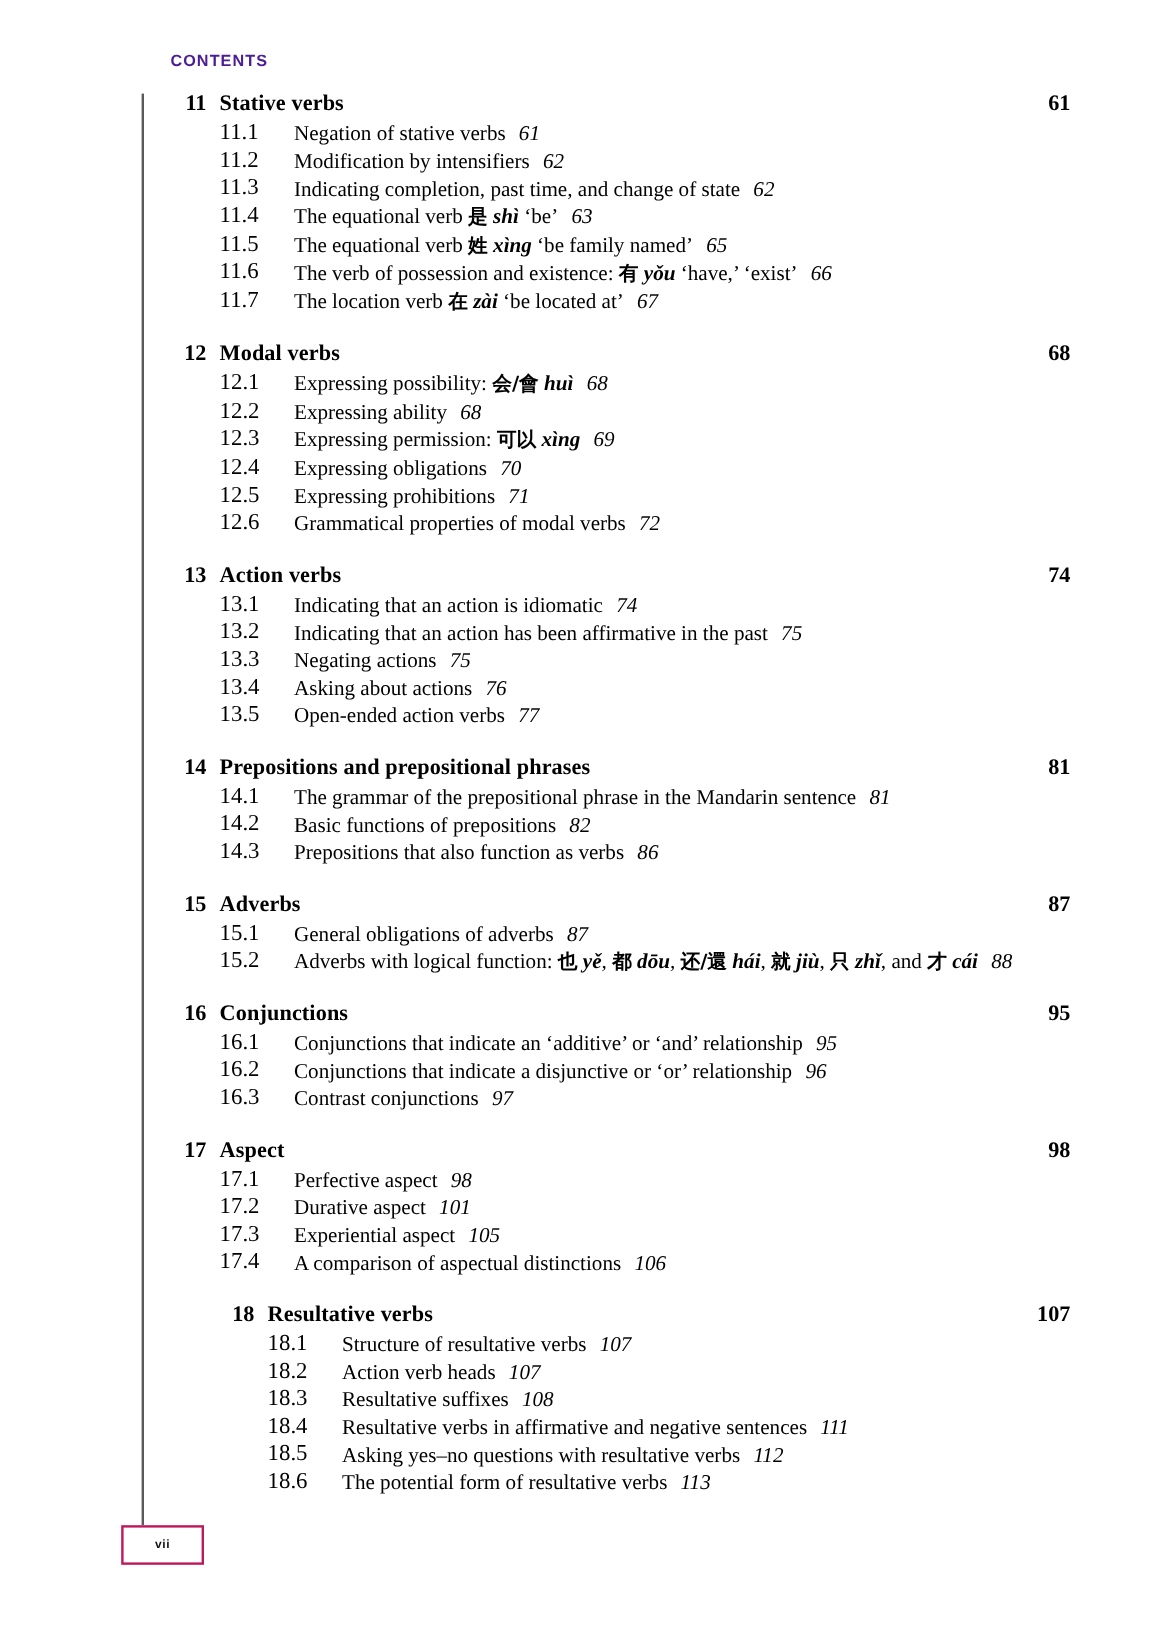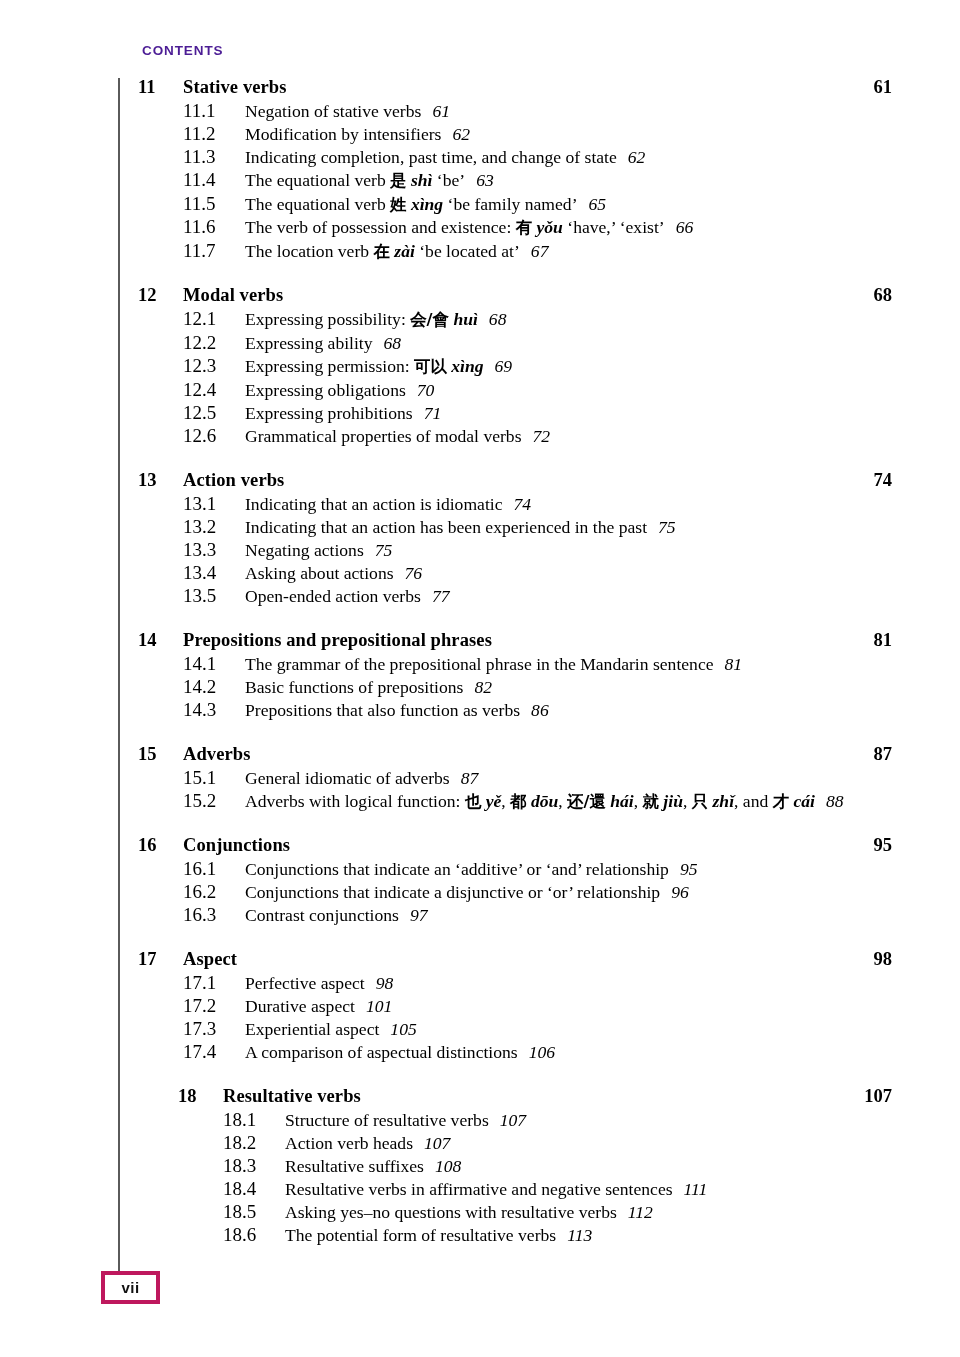--- a/index.html
+++ b/index.html
@@ -40,30 +40,30 @@
     width: 2px;
     height: 1193px;
     background: #5a5a5a;
   }
 
   
   .folio-box {
     position: absolute;
     left: 101px;
     top: 1271px;
-    width: 59px;
+    width: 69px;
     height: 33px;
-    border: 4px solid #be185d;
+    border: 2px solid #be185d;
     background: #ffffff;
     display: flex;
     align-items: center;
     justify-content: center;
     font-family: "Liberation Sans", "DejaVu Sans", sans-serif;
     font-weight: bold;
-    font-size: 15px;
+    font-size: 10px;
     letter-spacing: 0.5px;
     color: #111;
     box-sizing: border-box;
   }
 
   
   .toc {
     position: absolute;
     left: 0;
     top: 75px;
@@ -80,21 +80,21 @@
     position: relative;
     display: block;
     height: 24px;
     margin-bottom: 1px;
   }
   .chapter-num {
     position: absolute;
     left: 138px;
     top: 0;
     width: 34px;
-    text-align: left;
+    text-align: right;
     font-weight: bold;
     font-size: 18.5px;
     line-height: 24px;
   }
   .chapter-title {
     position: absolute;
     left: 183px;
     top: 0;
     font-weight: bold;
     font-size: 18.5px;
@@ -183,42 +183,42 @@
         <div class="section"><span class="section-num">12.5</span><span class="section-title">Expressing prohibitions</span><span class="section-page">71</span></div>
         <div class="section"><span class="section-num">12.6</span><span class="section-title">Grammatical properties of modal verbs</span><span class="section-page">72</span></div>
       </div>
       <div class="chapter">
         <div class="chapter-head">
           <span class="chapter-num">13</span>
           <span class="chapter-title">Action verbs</span>
           <span class="chapter-page">74</span>
         </div>
         <div class="section"><span class="section-num">13.1</span><span class="section-title">Indicating that an action is idiomatic</span><span class="section-page">74</span></div>
-        <div class="section"><span class="section-num">13.2</span><span class="section-title">Indicating that an action has been experienced in the past</span><span class="section-page">75</span></div>
+        <div class="section"><span class="section-num">13.2</span><span class="section-title">Indicating that an action has been affirmative in the past</span><span class="section-page">75</span></div>
         <div class="section"><span class="section-num">13.3</span><span class="section-title">Negating actions</span><span class="section-page">75</span></div>
         <div class="section"><span class="section-num">13.4</span><span class="section-title">Asking about actions</span><span class="section-page">76</span></div>
         <div class="section"><span class="section-num">13.5</span><span class="section-title">Open-ended action verbs</span><span class="section-page">77</span></div>
       </div>
       <div class="chapter">
         <div class="chapter-head">
           <span class="chapter-num">14</span>
           <span class="chapter-title">Prepositions and prepositional phrases</span>
           <span class="chapter-page">81</span>
         </div>
         <div class="section"><span class="section-num">14.1</span><span class="section-title">The grammar of the prepositional phrase in the Mandarin sentence</span><span class="section-page">81</span></div>
         <div class="section"><span class="section-num">14.2</span><span class="section-title">Basic functions of prepositions</span><span class="section-page">82</span></div>
         <div class="section"><span class="section-num">14.3</span><span class="section-title">Prepositions that also function as verbs</span><span class="section-page">86</span></div>
       </div>
       <div class="chapter">
         <div class="chapter-head">
           <span class="chapter-num">15</span>
           <span class="chapter-title">Adverbs</span>
           <span class="chapter-page">87</span>
         </div>
-        <div class="section"><span class="section-num">15.1</span><span class="section-title">General idiomatic of adverbs</span><span class="section-page">87</span></div>
+        <div class="section"><span class="section-num">15.1</span><span class="section-title">General obligations of adverbs</span><span class="section-page">87</span></div>
         <div class="section"><span class="section-num">15.2</span><span class="section-title">Adverbs with logical function: <span class="hz">也</span> <span class="py">yě</span>, <span class="hz">都</span> <span class="py">dōu</span>, <span class="hz">还/還</span> <span class="py">hái</span>, <span class="hz">就</span> <span class="py">jiù</span>, <span class="hz">只</span> <span class="py">zhǐ</span>, and <span class="hz">才</span> <span class="py">cái</span></span><span class="section-page">88</span></div>
       </div>
       <div class="chapter">
         <div class="chapter-head">
           <span class="chapter-num">16</span>
           <span class="chapter-title">Conjunctions</span>
           <span class="chapter-page">95</span>
         </div>
         <div class="section"><span class="section-num">16.1</span><span class="section-title">Conjunctions that indicate an ‘additive’ or ‘and’ relationship</span><span class="section-page">95</span></div>
         <div class="section"><span class="section-num">16.2</span><span class="section-title">Conjunctions that indicate a disjunctive or ‘or’ relationship</span><span class="section-page">96</span></div>

